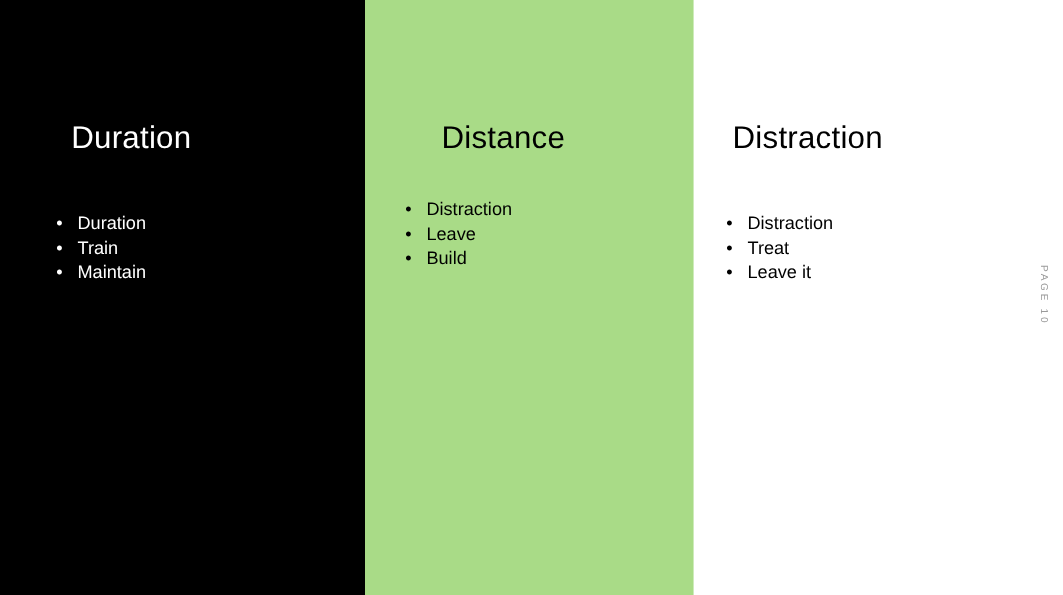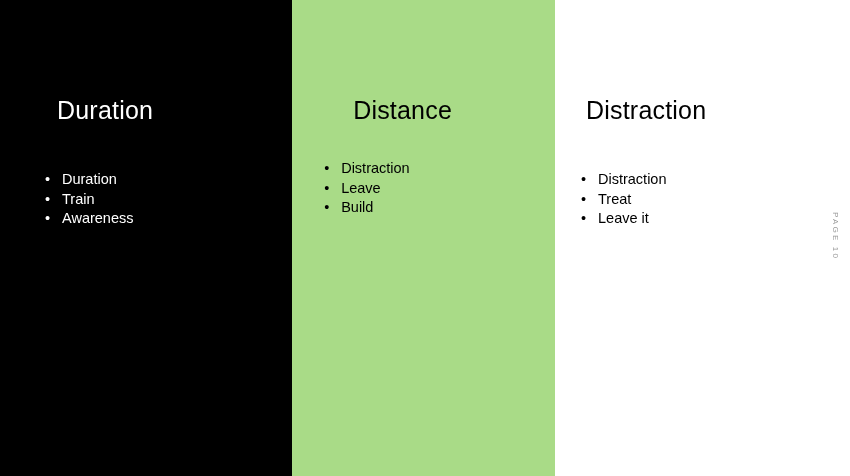--- a/index.html
+++ b/index.html
@@ -118,21 +118,21 @@
       <li class="bullet-item">
         <span class="bullet-dot">•</span>
         <span class="bullet-text">Duration</span>
       </li>
       <li class="bullet-item">
         <span class="bullet-dot">•</span>
         <span class="bullet-text">Train</span>
       </li>
       <li class="bullet-item">
         <span class="bullet-dot">•</span>
-        <span class="bullet-text">Awareness</span>
+        <span class="bullet-text">Maintain</span>
       </li>
     </ul>
   </div>
 
   <div class="panel panel-green">
     <div class="panel-title">Distance</div>
     <ul class="bullet-list">
       <li class="bullet-item">
         <span class="bullet-dot">•</span>
         <span class="bullet-text">Distraction</span>

